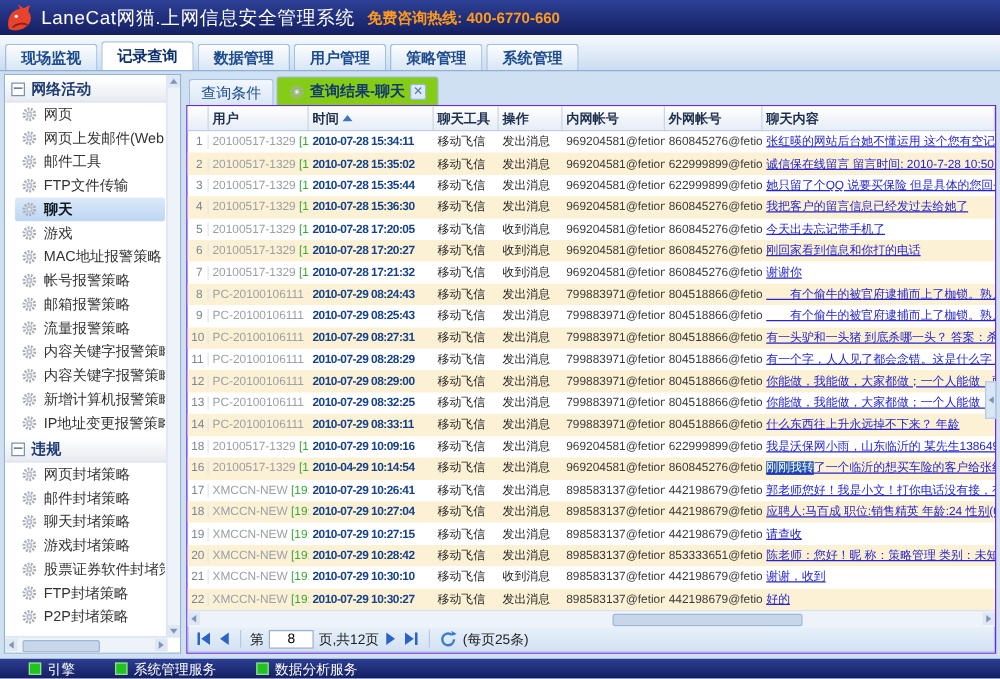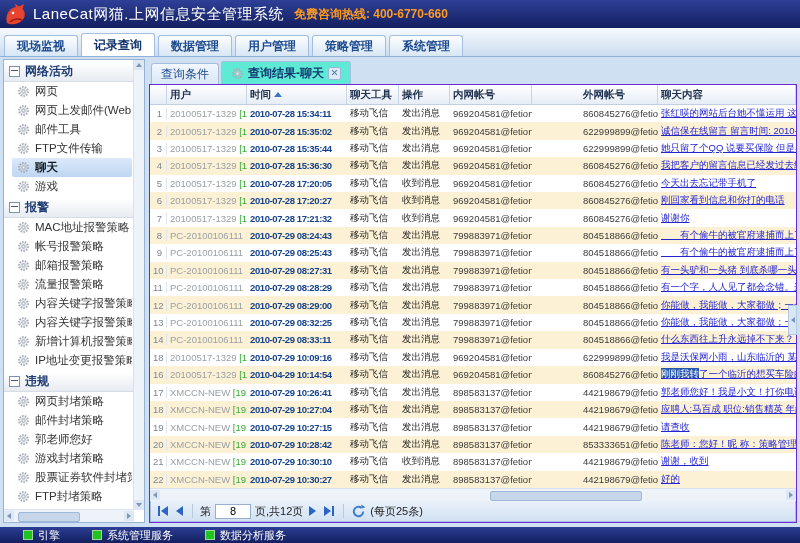--- a/index.html
+++ b/index.html
@@ -51,41 +51,41 @@
   .tri-dn{width:0;height:0;border-left:3px solid transparent;border-right:3px solid transparent;border-top:4px solid #7d96b8;}
   .tri-lf{width:0;height:0;border-top:3px solid transparent;border-bottom:3px solid transparent;border-right:4px solid #7d96b8;}
   .tri-rt{width:0;height:0;border-top:3px solid transparent;border-bottom:3px solid transparent;border-left:4px solid #7d96b8;}
   .splitter{width:4px;flex:0 0 auto;}
   
   .main{flex:1;display:flex;flex-direction:column;min-width:0;position:relative;}
   .ctabs{height:25px;display:flex;align-items:flex-end;gap:2px;padding-left:2px;flex:0 0 auto;}
   .ctab{height:20px;display:flex;align-items:center;gap:4px;padding:0 9px;font-size:12px;
     background:linear-gradient(#f2f7fd,#d9e7f6);border:1px solid #a3bedf;border-bottom:none;
     border-radius:3px 3px 0 0;color:#1d4b8f;cursor:default;white-space:nowrap;}
-  .ctab.active{background:#5eead4;font-weight:bold;color:#123a70;height:22px;}
+  .ctab.active{background:#84cc16;font-weight:bold;color:#123a70;height:22px;}
   .closebox{width:11px;height:11px;border:1px solid #9ab6da;border-radius:2px;
     background:#dce9f7;position:relative;flex:0 0 auto;}
   .closebox::before,.closebox::after{content:"";position:absolute;left:2px;top:4.5px;width:7px;height:1px;background:#5a7eae;}
   .closebox::before{transform:rotate(45deg);} .closebox::after{transform:rotate(-45deg);}
   .grid{flex:1;background:#fff;border:1px solid #6d28d9;display:flex;flex-direction:column;
     overflow:hidden;min-height:0;}
   .ghead{display:flex;height:19px;flex:0 0 auto;background:linear-gradient(#ffffff,#e6edf6);
     border-bottom:1px solid #c2cfe2;font-size:10.5px;font-weight:bold;color:#1e2f4f;}
   .gh-cell{display:flex;align-items:center;gap:3px;padding:0 3px;border-right:1px solid #c9d5e6;
     white-space:nowrap;overflow:hidden;box-sizing:border-box;cursor:default;}
   .sort-asc{width:0;height:0;border-left:4px solid transparent;border-right:4px solid transparent;
     border-bottom:5px solid #3b76c4;flex:0 0 auto;}
   .gbody{flex:1;display:flex;flex-direction:column;min-height:0;}
   .grow{flex:1;display:flex;align-items:center;font-size:9.5px;min-height:0;}
   .grow.even{background:#fcf1d4;}
   .gc{padding:0 3px;white-space:nowrap;overflow:hidden;box-sizing:border-box;}
   .c-num{width:17px;flex:0 0 auto;} .c-user{width:80px;flex:0 0 auto;}
   .c-time{width:100px;flex:0 0 auto;} .c-tool{width:52px;flex:0 0 auto;}
   .c-act{width:51px;flex:0 0 auto;} .c-in{width:82px;flex:0 0 auto;}
-  .c-out{width:78px;flex:0 0 auto;margin-left:48px;} .c-msg{flex:1;min-width:0;}
+  .c-out{width:78px;flex:0 0 auto;} .c-msg{flex:1;min-width:0;}
   .gc.c-num{text-align:right;color:#7a8695;border-right:1px solid #dfe5ee;padding-right:4px;}
   .u-name{color:#9aa0a6;} .u-tag{color:#39a839;}
   .gc.c-time{font-weight:bold;color:#15428b;letter-spacing:-0.4px;}
   .gc.c-tool,.gc.c-act{color:#222;}
   .gc.c-in,.gc.c-out{color:#3a3a3a;}
   .msg-link{color:#2525cf;text-decoration:underline;cursor:pointer;}
   .msg-hl{background:#2456b0;color:#fff;}
   
   .ghscroll{height:12px;flex:0 0 auto;background:#eef3f9;border-top:1px solid #d8e2ee;position:relative;}
   .ghscroll .left{left:0;top:1px;} .ghscroll .right{right:0;top:1px;}
@@ -184,24 +184,20 @@
             <span class="ti-label">聊天</span>
           </div>
           <div class="tree-item">
             <span class="gear"><svg viewBox="0 0 14 14" width="13" height="13">
                 <circle cx="7" cy="7" r="4.6" fill="none" stroke="#a8aeb8" stroke-width="2.6" stroke-dasharray="1.6 1.2"></circle>
                 <circle cx="7" cy="7" r="2.6" fill="#b8bec8"></circle>
                 <circle cx="7" cy="7" r="1.1" fill="#eef1f5"></circle>
               </svg></span>
             <span class="ti-label">游戏</span>
           </div>
-          <div class="tree-sec">
-            <span class="cbox"></span>
-            <span class="sec-t">报警</span>
-          </div>
           <div class="tree-item">
             <span class="gear"><svg viewBox="0 0 14 14" width="13" height="13">
                 <circle cx="7" cy="7" r="4.6" fill="none" stroke="#a8aeb8" stroke-width="2.6" stroke-dasharray="1.6 1.2"></circle>
                 <circle cx="7" cy="7" r="2.6" fill="#b8bec8"></circle>
                 <circle cx="7" cy="7" r="1.1" fill="#eef1f5"></circle>
               </svg></span>
             <span class="ti-label">MAC地址报警策略</span>
           </div>
           <div class="tree-item">
             <span class="gear"><svg viewBox="0 0 14 14" width="13" height="13">
@@ -278,21 +274,21 @@
                 <circle cx="7" cy="7" r="1.1" fill="#eef1f5"></circle>
               </svg></span>
             <span class="ti-label">邮件封堵策略</span>
           </div>
           <div class="tree-item">
             <span class="gear"><svg viewBox="0 0 14 14" width="13" height="13">
                 <circle cx="7" cy="7" r="4.6" fill="none" stroke="#a8aeb8" stroke-width="2.6" stroke-dasharray="1.6 1.2"></circle>
                 <circle cx="7" cy="7" r="2.6" fill="#b8bec8"></circle>
                 <circle cx="7" cy="7" r="1.1" fill="#eef1f5"></circle>
               </svg></span>
-            <span class="ti-label">郭老师您好</span>
+            <span class="ti-label">聊天封堵策略</span>
           </div>
           <div class="tree-item">
             <span class="gear"><svg viewBox="0 0 14 14" width="13" height="13">
                 <circle cx="7" cy="7" r="4.6" fill="none" stroke="#a8aeb8" stroke-width="2.6" stroke-dasharray="1.6 1.2"></circle>
                 <circle cx="7" cy="7" r="2.6" fill="#b8bec8"></circle>
                 <circle cx="7" cy="7" r="1.1" fill="#eef1f5"></circle>
               </svg></span>
             <span class="ti-label">游戏封堵策略</span>
           </div>
           <div class="tree-item">

